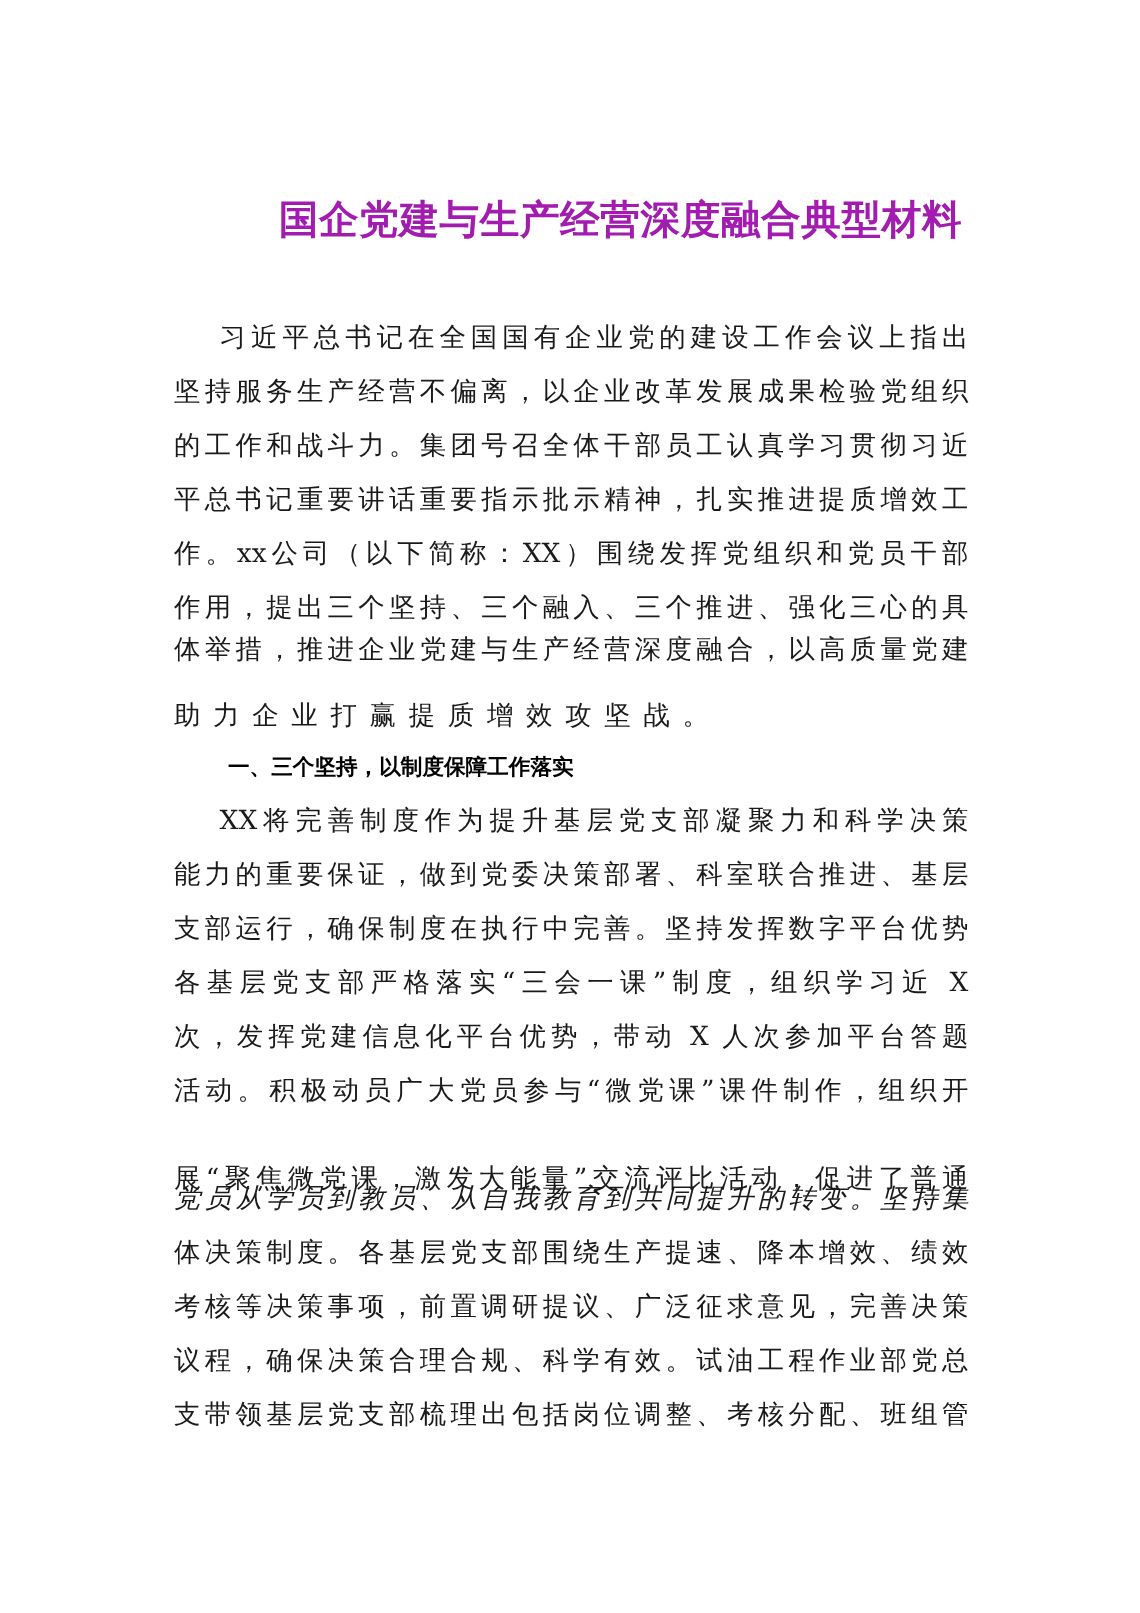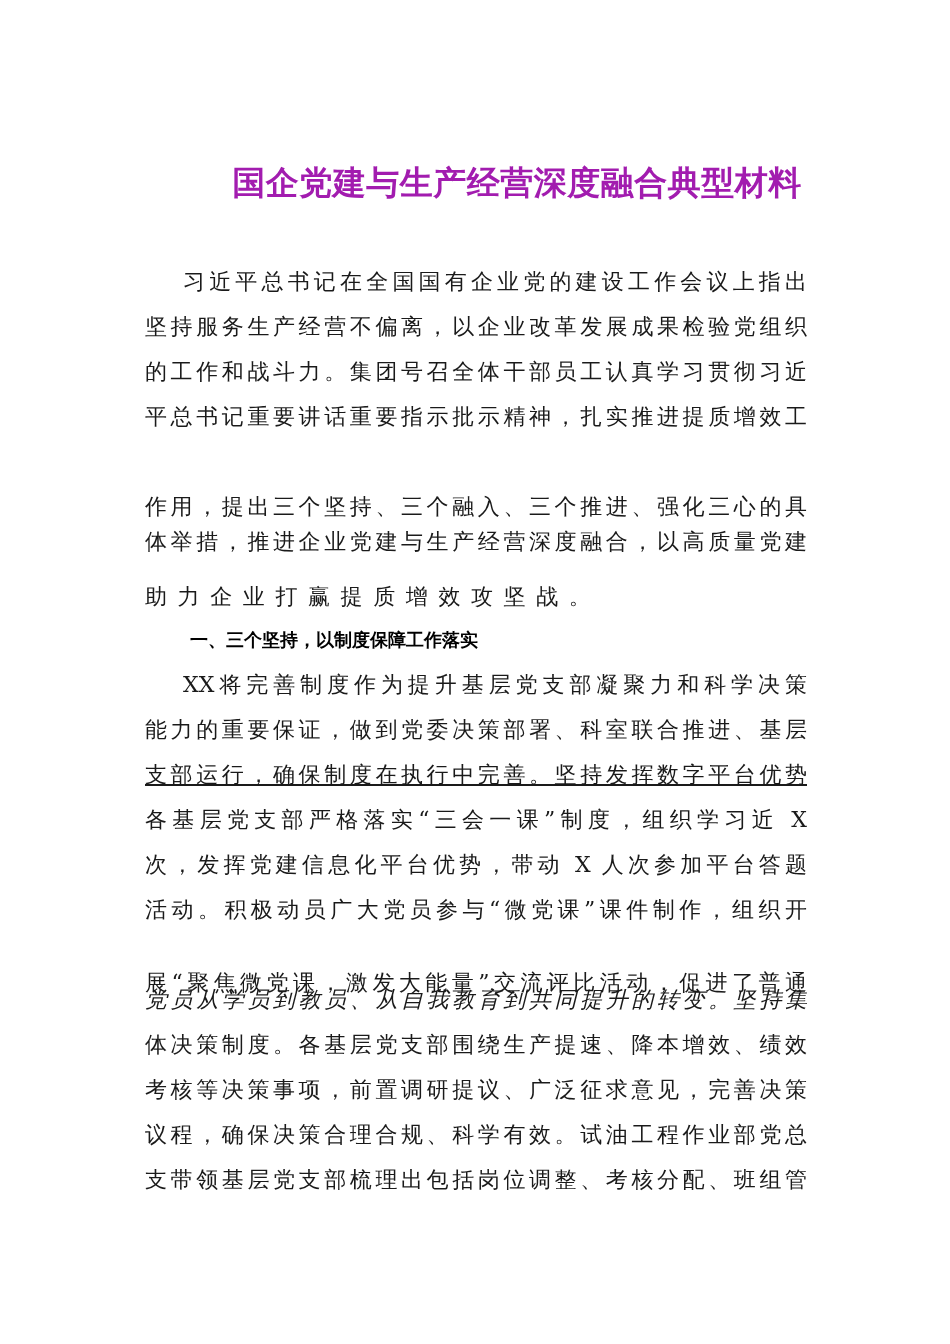--- a/index.html
+++ b/index.html
@@ -73,29 +73,30 @@
 <body>
 
 <div class="page">
 
   <div class="title">国企党建与生产经营深度融合典型材料</div>
 
   <div class="line first" style="top:259px;">习近平总书记在全国国有企业党的建设工作会议上指出</div>
   <div class="line" style="top:304px;">坚持服务生产经营不偏离，以企业改革发展成果检验党组织</div>
   <div class="line" style="top:349px;">的工作和战斗力。集团号召全体干部员工认真学习贯彻习近</div>
   <div class="line" style="top:394px;">平总书记重要讲话重要指示批示精神，扎实推进提质增效工</div>
+  <div class="line" style="top:439px;">作。xx公司（以下简称：XX）围绕发挥党组织和党员干部</div>
   <div class="line" style="top:484px;">作用，提出三个坚持、三个融入、三个推进、强化三心的具</div>
   <div class="line" style="top:519px;">体举措，推进企业党建与生产经营深度融合，以高质量党建</div>
   <div class="line last" style="top:574px;">助力企业打赢提质增效攻坚战。</div>
 
   <div class="heading" style="top:617px;">一、三个坚持，以制度保障工作落实</div>
 
   <div class="line first" style="top:662px;">XX将完善制度作为提升基层党支部凝聚力和科学决策</div>
   <div class="line" style="top:707px;">能力的重要保证，做到党委决策部署、科室联合推进、基层</div>
-  <div class="line" style="top:752px;text-decoration:underline;">支部运行，确保制度在执行中完善。坚持发挥数字平台优势</div>
+  <div class="line" style="top:752px;">支部运行，确保制度在执行中完善。坚持发挥数字平台优势</div>
   <div class="line" style="top:797px;">各基层党支部严格落实“三会一课”制度，组织学习近 X</div>
   <div class="line" style="top:842px;">次，发挥党建信息化平台优势，带动 X 人次参加平台答题</div>
   <div class="line" style="top:887px;">活动。积极动员广大党员参与“微党课”课件制作，组织开</div>
   <div class="line" style="top:932px;margin-top:28px;">展“聚焦微党课，激发大能量”交流评比活动，促进了普通</div>
   <div class="line" style="top:977px;font-style:italic;">党员从学员到教员、从自我教育到共同提升的转变。坚持集</div>
   <div class="line" style="top:1022px;">体决策制度。各基层党支部围绕生产提速、降本增效、绩效</div>
   <div class="line" style="top:1067px;">考核等决策事项，前置调研提议、广泛征求意见，完善决策</div>
   <div class="line" style="top:1112px;">议程，确保决策合理合规、科学有效。试油工程作业部党总</div>
   <div class="line" style="top:1157px;">支带领基层党支部梳理出包括岗位调整、考核分配、班组管</div>
 

